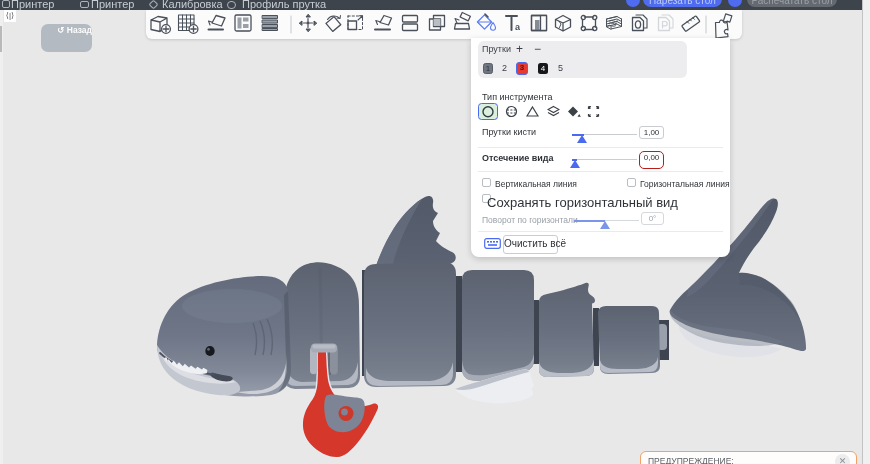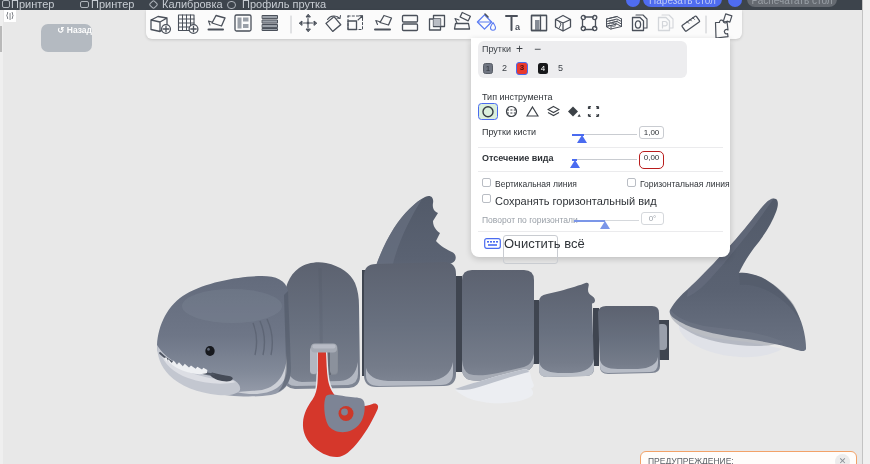--- a/index.html
+++ b/index.html
@@ -394,40 +394,40 @@
       <path d="M5 0 L10 8 H0 Z" fill="#4a6bf0"></path>
     </svg>
   <div class="abs" style="left:168px;top:113px;width:25px;height:18px;border:1px solid #b91c1c;border-radius:5px;font-size:8px;color:#2f3338;text-align:center;line-height:12px;">0,00</div>
   <div class="abs" style="left:7px;top:133px;width:245px;height:1px;background:#ebebed;"></div>
 
   <div class="abs" style="left:11px;top:140px;width:9px;height:9px;border:1px solid #b9bdc4;border-radius:2px;background:#fff;"></div>
   <div class="abs" style="left:24px;top:141px;font-size:8.5px;color:#2f3338;">Вертикальная линия</div>
   <div class="abs" style="left:156px;top:140px;width:9px;height:9px;border:1px solid #b9bdc4;border-radius:2px;background:#fff;"></div>
   <div class="abs" style="left:169px;top:141px;font-size:8.5px;color:#2f3338;">Горизонтальная линия</div>
   <div class="abs" style="left:11px;top:156px;width:9px;height:9px;border:1px solid #b9bdc4;border-radius:2px;background:#fff;"></div>
-  <div class="abs" style="left:24px;top:157px;font-size:11px;color:#2f3338;">Сохранять горизонтальный вид</div>
+  <div class="abs" style="left:16px;top:157px;font-size:13px;color:#2f3338;">Сохранять горизонтальный вид</div>
 
   <div class="abs" style="left:11px;top:177px;font-size:8.5px;color:#9aa0a8;">Поворот по горизонтали</div>
   <div class="abs" style="left:103px;top:182px;width:31px;height:1.6px;background:#7b96e8;"></div>
   <div class="abs" style="left:134px;top:182px;width:34px;height:1.4px;background:#d5d8dc;"></div>
   <svg class="abs" style="left:129px;top:183px;" width="10" height="8">
       <path d="M5 0 L10 8 H0 Z" fill="#7b96e8"></path>
     </svg>
   <div class="abs" style="left:170px;top:174px;width:23px;height:13px;border:1px solid #d5d8dc;border-radius:3px;font-size:8px;color:#9ba1a9;text-align:center;line-height:12px;">0°</div>
   <div class="abs" style="left:7px;top:193px;width:245px;height:1px;background:#ebebed;"></div>
 
   <svg class="abs" style="left:13px;top:200px;" width="17" height="11">
       <rect x="0.7" y="0.7" width="15.6" height="9.6" rx="2" fill="none" stroke="#4a6bf0" stroke-width="1.2"></rect>
       <g fill="#4a6bf0">
         <rect x="3" y="3" width="2" height="1.6"></rect>
         <rect x="6" y="3" width="2" height="1.6"></rect>
         <rect x="9" y="3" width="2" height="1.6"></rect>
         <rect x="12" y="3" width="2" height="1.6"></rect>
         <rect x="4" y="6.2" width="9" height="1.6"></rect>
       </g>
     </svg>
-  <div class="abs" style="left:32px;top:197px;width:55px;height:29px;border:1px solid #c9ccd1;border-radius:3px;font-size:13px;color:#2f3338;text-align:center;line-height:15px;white-space:nowrap;">Очистить всё</div>
+  <div class="abs" style="left:32px;top:197px;width:55px;height:19px;border:1px solid #c9ccd1;border-radius:3px;font-size:10px;color:#2f3338;text-align:center;line-height:15px;white-space:nowrap;">Очистить всё</div>
 </div>
 
 <div class="abs" style="left:640px;top:451px;width:217px;height:20px;background:#fffdfb;border:1.5px solid #f2a268;border-radius:6px;">
   <div class="abs" style="left:7px;top:4px;font-size:8.5px;color:#5a5f66;">ПРЕДУПРЕЖДЕНИЕ:</div>
   <div class="abs" style="left:194px;top:2px;width:15px;height:15px;border-radius:50%;background:#ececec;color:#8a9097;font-size:9px;text-align:center;line-height:15px;">✕</div>
 </div>
 
 </body></html>

